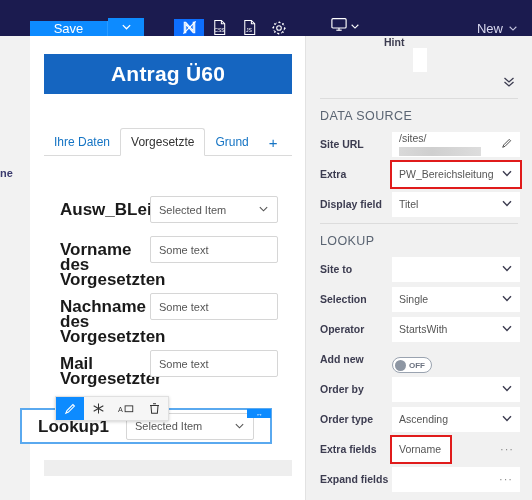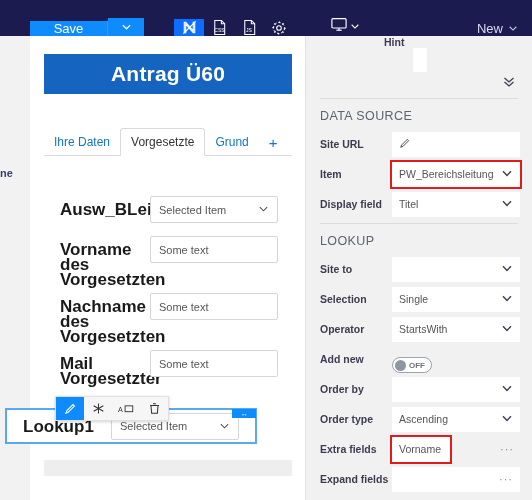--- a/index.html
+++ b/index.html
@@ -106,21 +106,21 @@
   .field-ctl {
     width: 128px; height: 27px; background: #fff;
     border: 1px solid #d6d6d6; border-radius: 2px;
     display: flex; align-items: center;
     padding: 0 8px; font-size: 11px; color: #555;
     justify-content: space-between;
   }
   .field-ctl .caret { color: #555; font-size: 10px; }
 
   .sel-wrap {
-    position: absolute; left: 5px; top: 372px;
+    position: absolute; left: 20px; top: 372px;
     width: 252px; height: 36px;
     border: 2px solid #5aa9ef; background: #ffffff;
     display: flex; align-items: center;
   }
   .sel-wrap .field-label { padding-top: 0; width: 104px; }
   .sel-handle {
     position: absolute; right: -1px; top: -1px;
     width: 24px; height: 9px; background: #0d8bff;
     color: #fff; font-size: 7px; line-height: 9px; text-align: center;
     letter-spacing: -1px;
@@ -403,30 +403,33 @@
       </span>
     </div>
 
     <div class="p-divider"></div>
 
     <div class="p-section">DATA SOURCE</div>
 
     <div class="p-row">
       <div class="p-label">Site URL</div>
       <div class="p-ctl">
+        <span>
+          <span>/sites/</span><span class="redacted"></span>
+        </span>
         <span class="pencil">
           <svg width="12" height="12" viewBox="0 0 14 14">
             <path d="M2 12 L3.2 9.2 L9.6 2.8 L11.2 4.4 L4.8 10.8 Z" fill="none" stroke="#444" stroke-width="1.1"></path>
           </svg>
         </span>
       </div>
     </div>
 
     <div class="p-row">
-      <div class="p-label">Item</div>
+      <div class="p-label">Extra</div>
       <div class="p-ctl highlight">
         <span>PW_Bereichsleitung</span>
         <span class="caret">
           <svg width="12" height="12" viewBox="0 0 12 12">
               <path d="M2 4.2 L6 8.4 L10 4.2" stroke="#3c3c50" stroke-width="1.4" fill="none"></path>
             </svg>
         </span>
       </div>
     </div>
 

